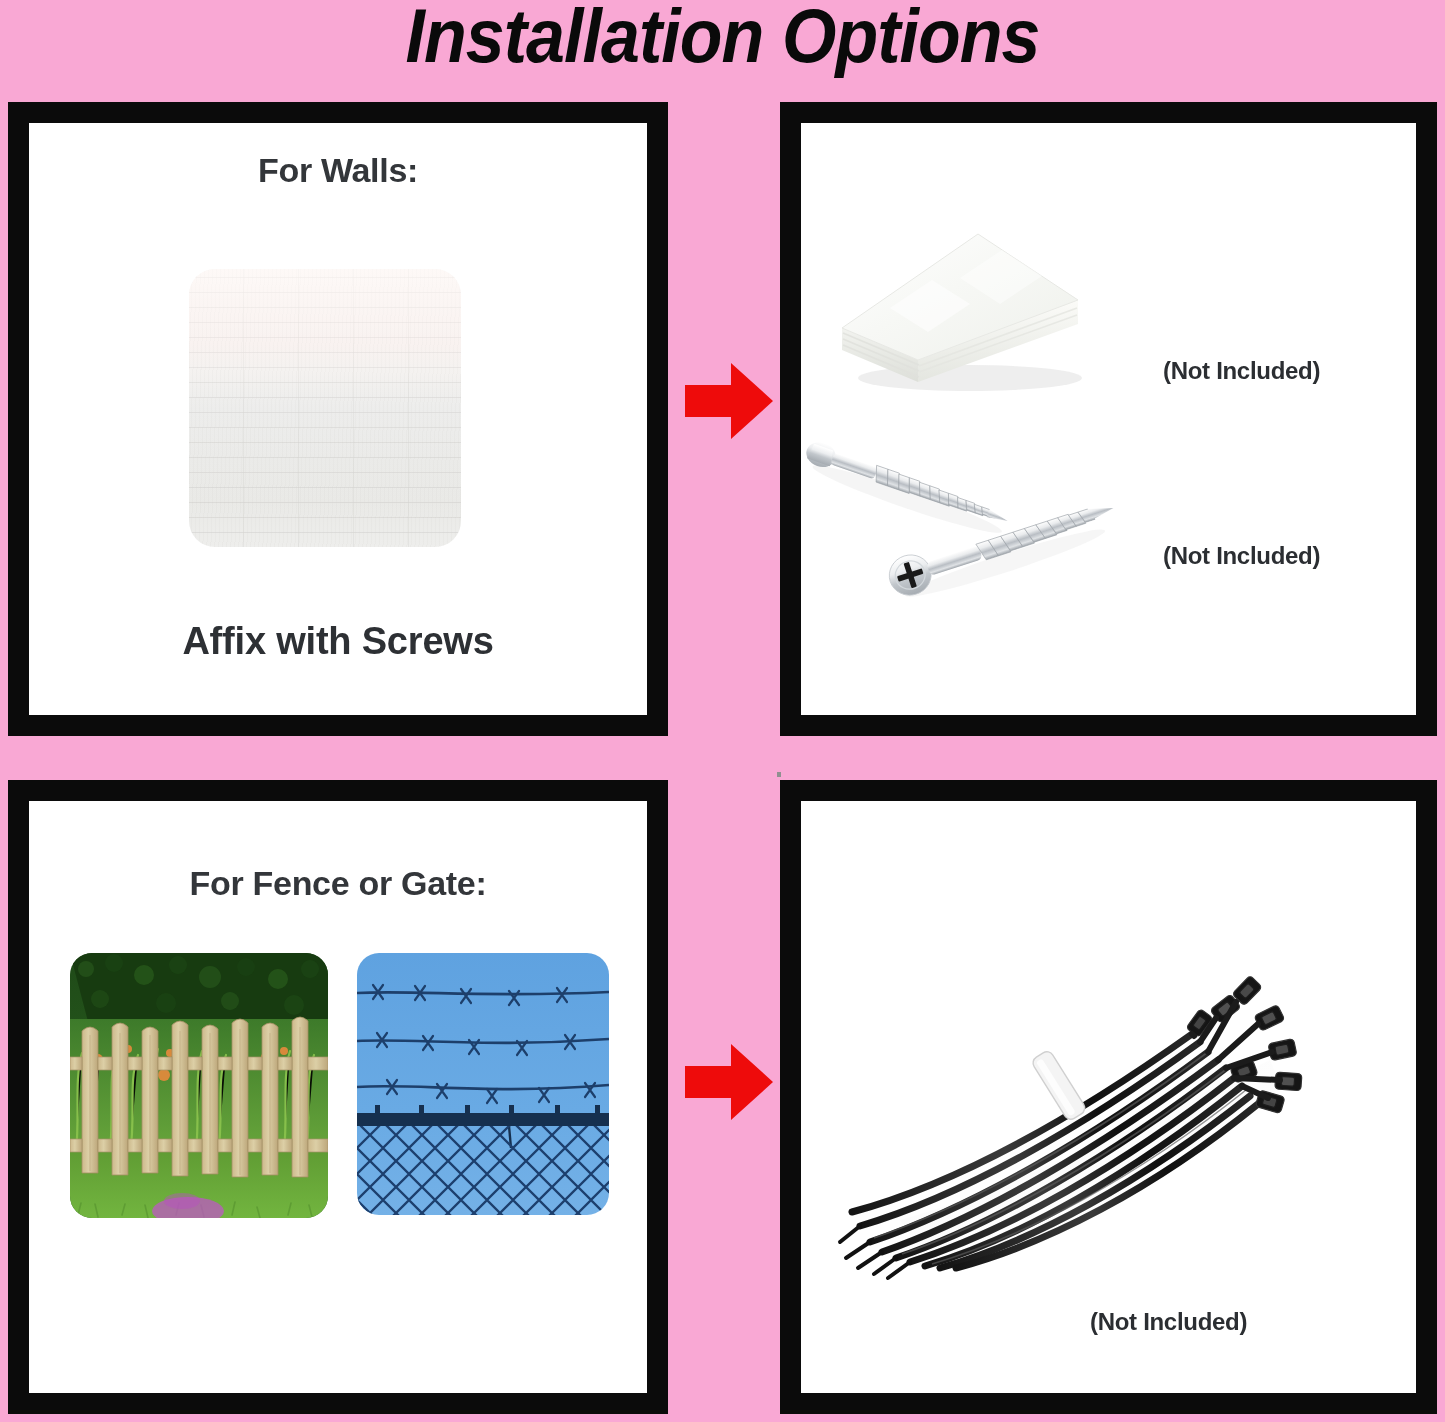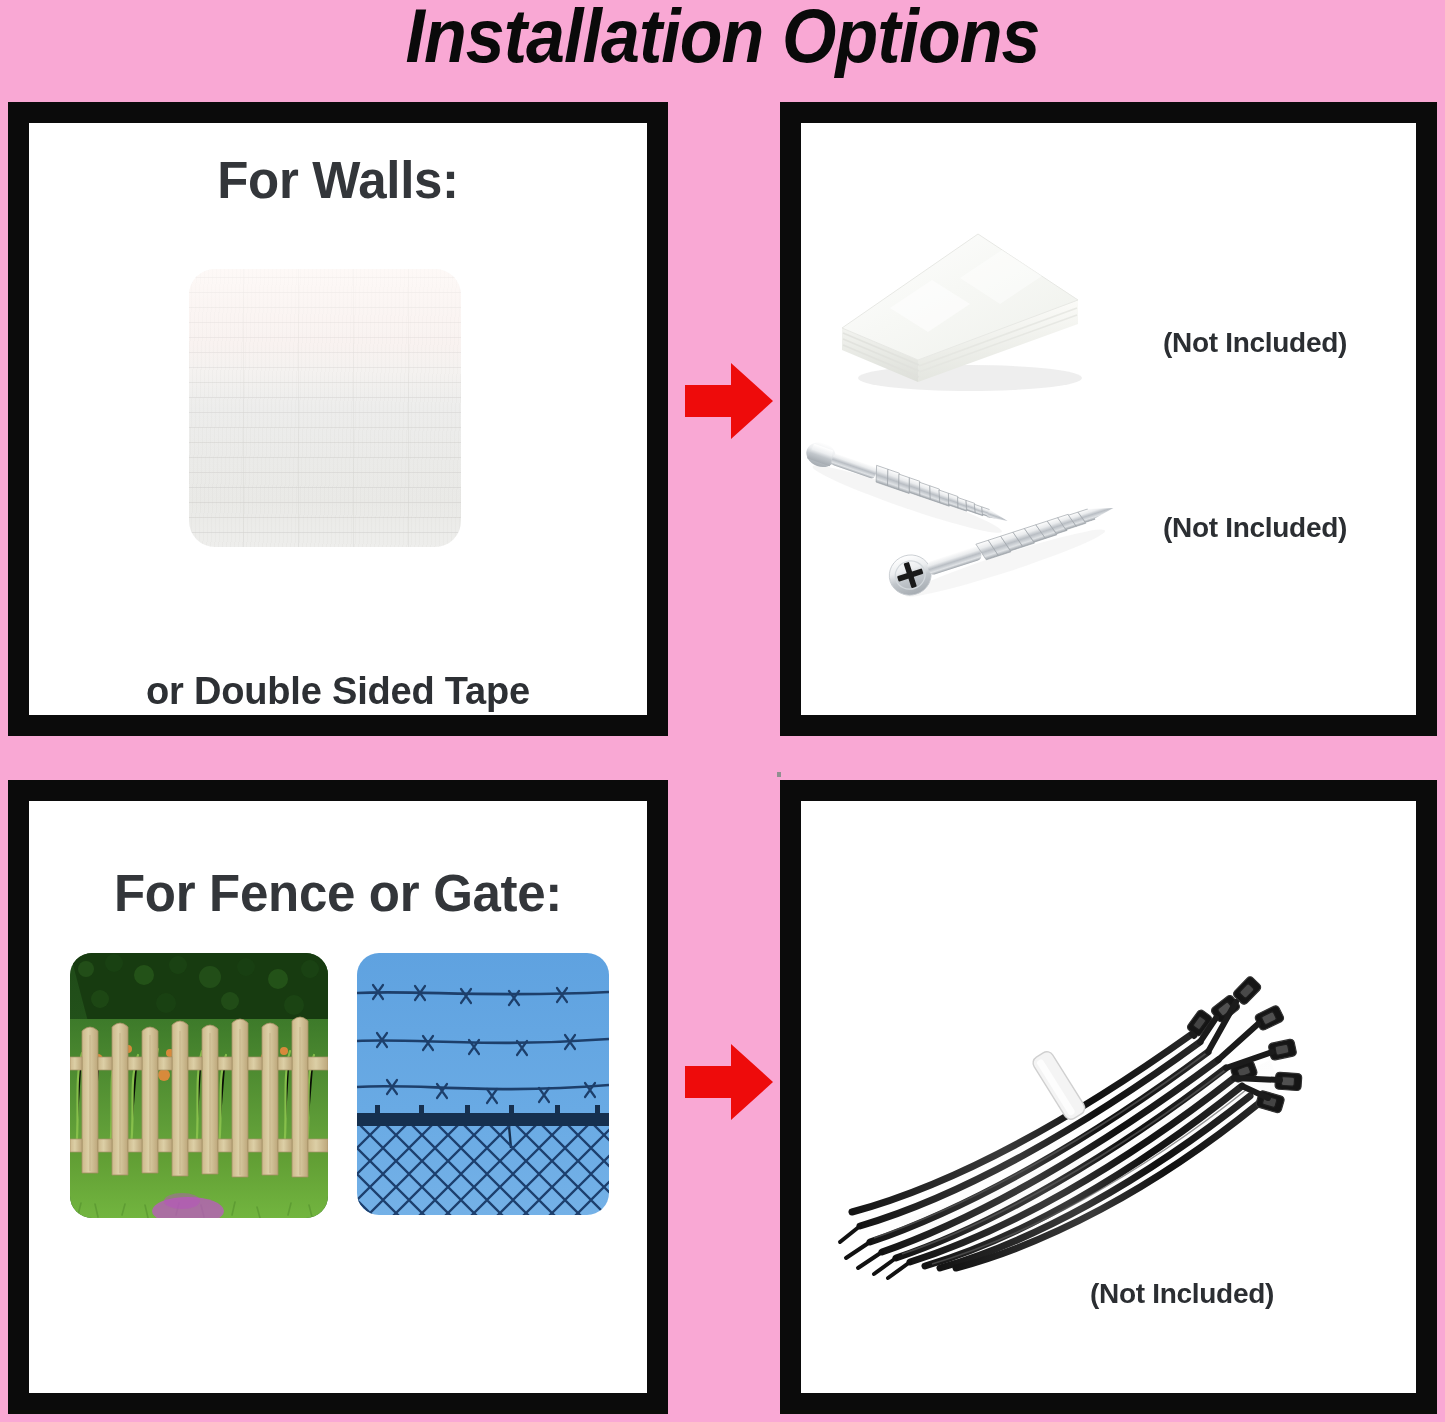--- a/index.html
+++ b/index.html
@@ -54,44 +54,45 @@
     width: 100%;
     height: 100%;
     background: #ffffff;
   }
 
   
   .heading {
     position: absolute;
     width: 100%;
     text-align: center;
-    font-size: 51px;
+    font-size: 34px;
     font-weight: 700;
     color: #33363a;
     letter-spacing: -0.3px;
     white-space: nowrap;
   }
   .caption {
     position: absolute;
     width: 100%;
     text-align: center;
     font-size: 38px;
     font-weight: 700;
     color: #2d3034;
     letter-spacing: -0.2px;
     line-height: 1.32;
     white-space: nowrap;
   }
   .notincl {
     position: absolute;
-    font-size: 28px;
+    font-size: 24px;
     font-weight: 700;
     color: #2b2e32;
     letter-spacing: -0.3px;
     white-space: nowrap;
+    margin-top: 30px;
   }
 
   
   .arrow {
     position: absolute;
     width: 92px;
     height: 84px;
   }
   #arrow-top    { left: 683px; top: 359px; }
   #arrow-bottom { left: 683px; top: 1040px; }
@@ -207,21 +208,21 @@
     <div class="panel-inner">
 
       <div class="heading" style="top:28px;">For Walls:</div>
 
       <div id="wall-swatch">
         <div class="brickrows"></div>
         <div class="brick-speckle"></div>
         <div class="wash"></div>
       </div>
 
-      <div class="caption" style="top:543px;">or Double Sided Tape</div>
+      <div class="caption" style="top:493px;">Affix with Screws</div>
 
     </div>
   </div>
 
   <div class="arrow" id="arrow-top">
     <svg viewBox="0 0 92 84" xmlns="http://www.w3.org/2000/svg">
       <polygon points="2,26 48,26 48,4 90,42 48,80 48,58 2,58" fill="#ee0b0b"></polygon>
     </svg>
   </div>
 

